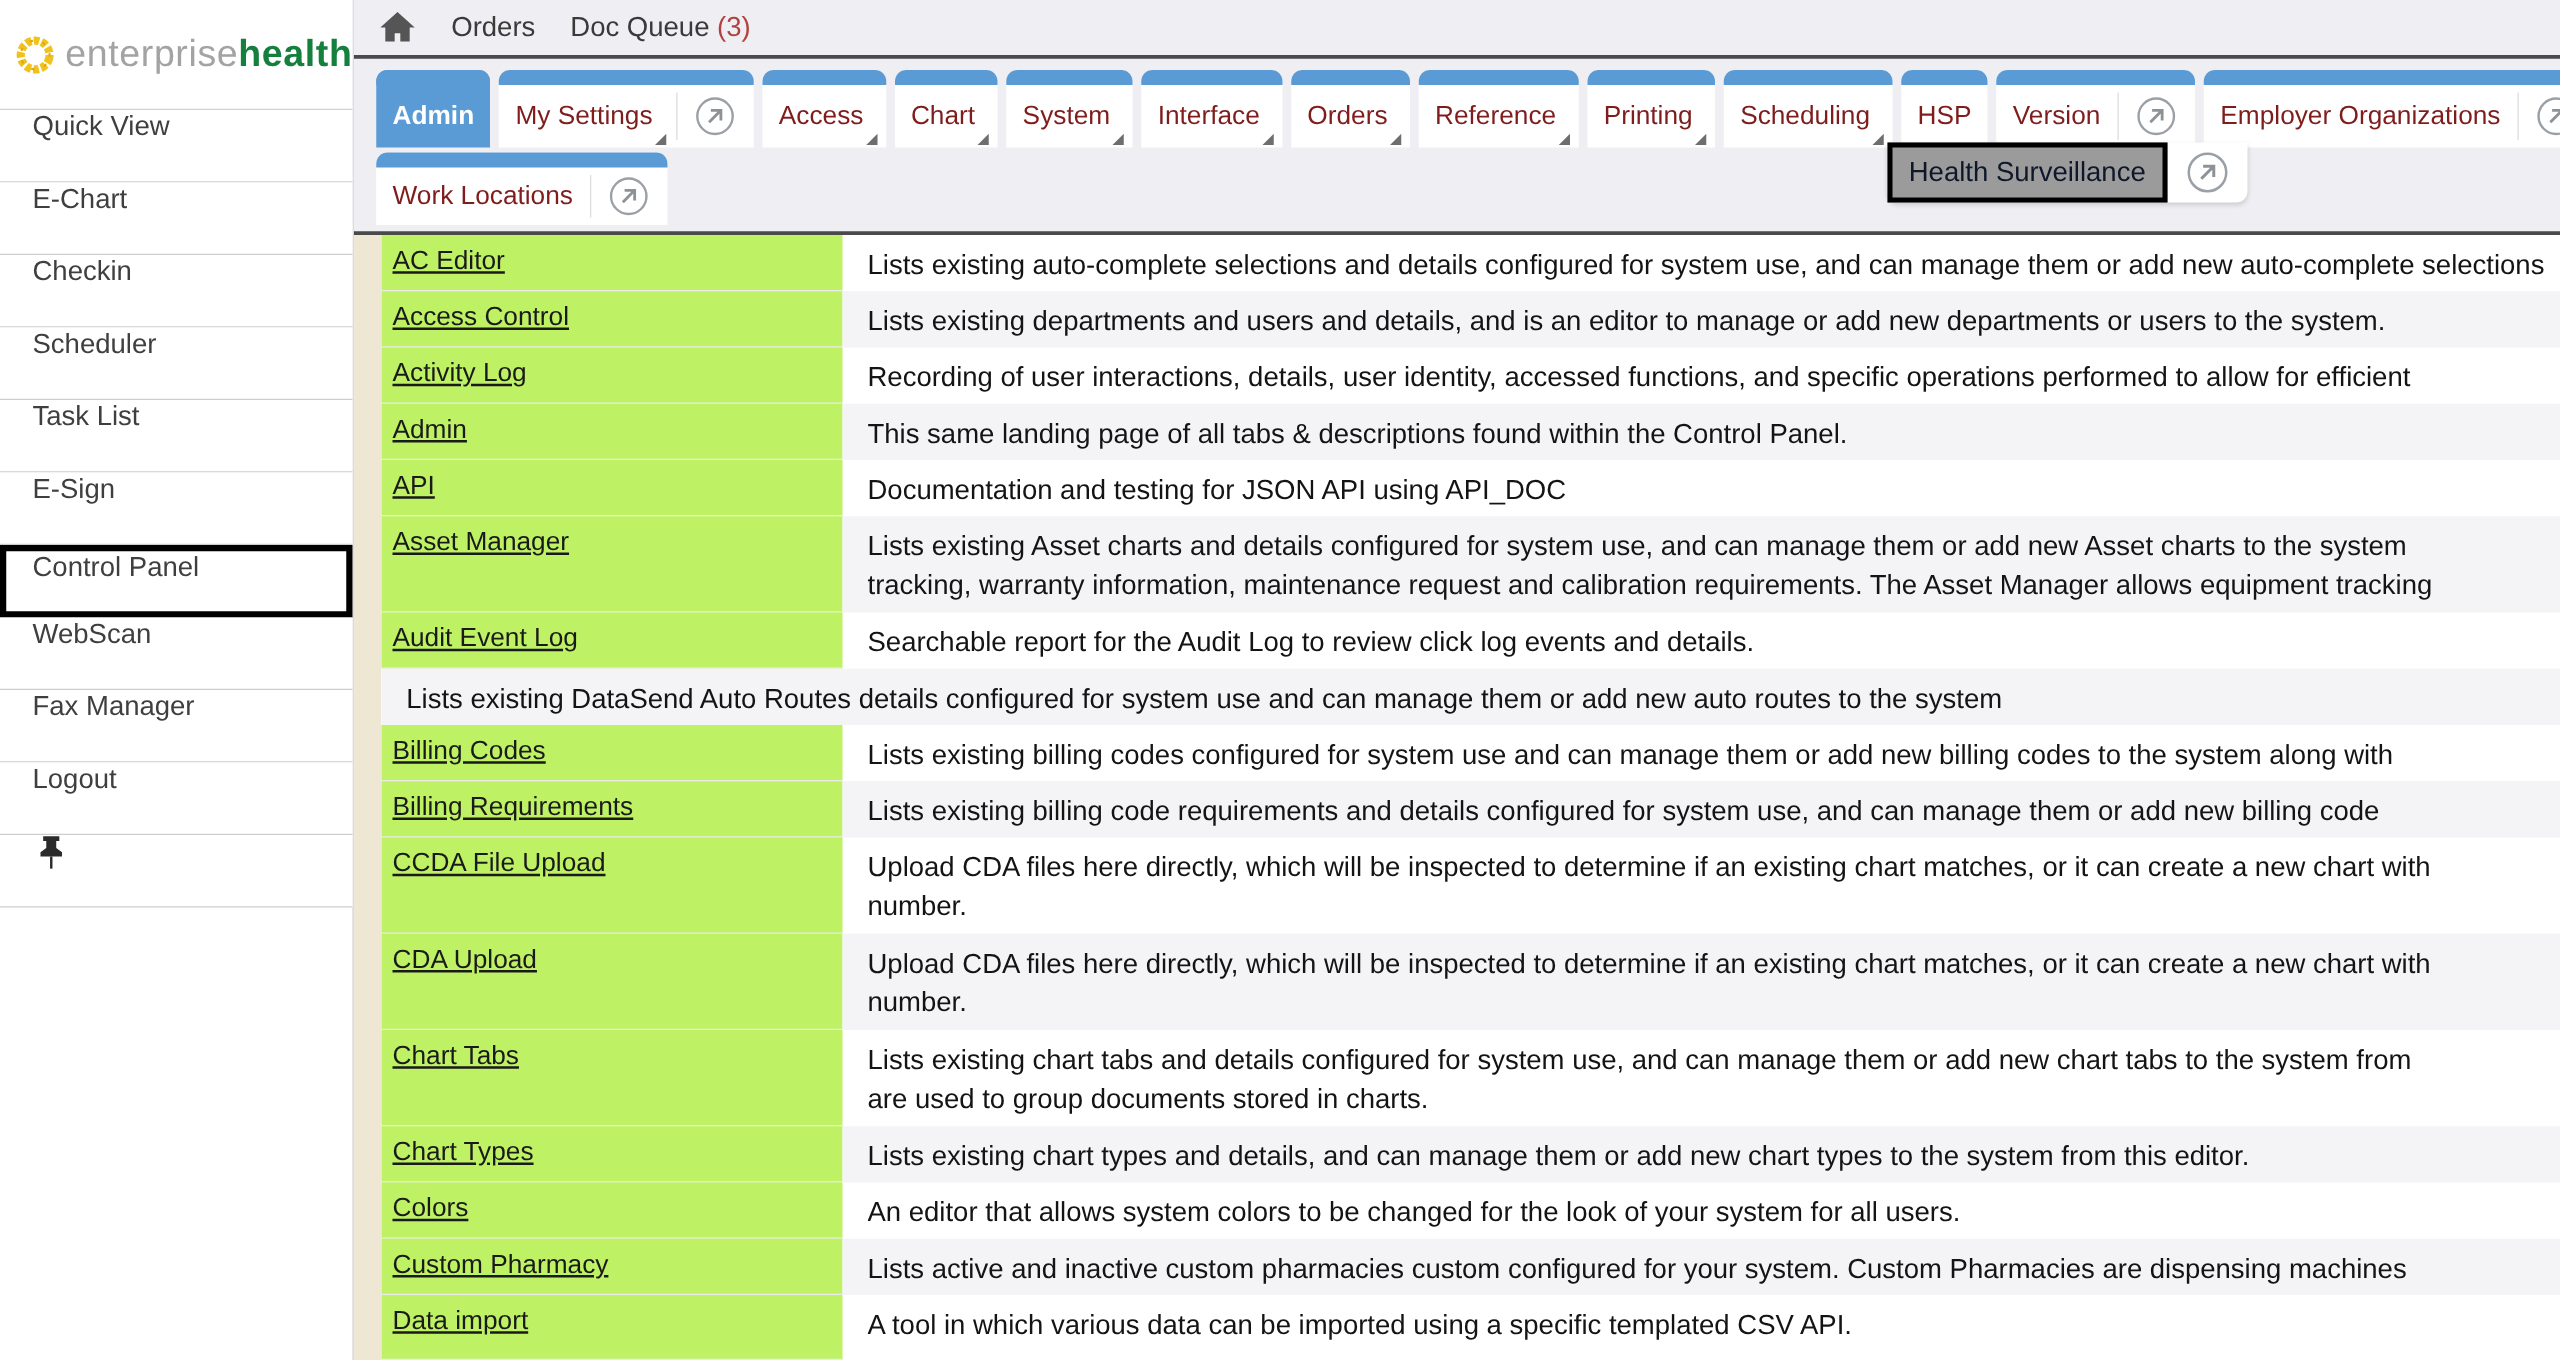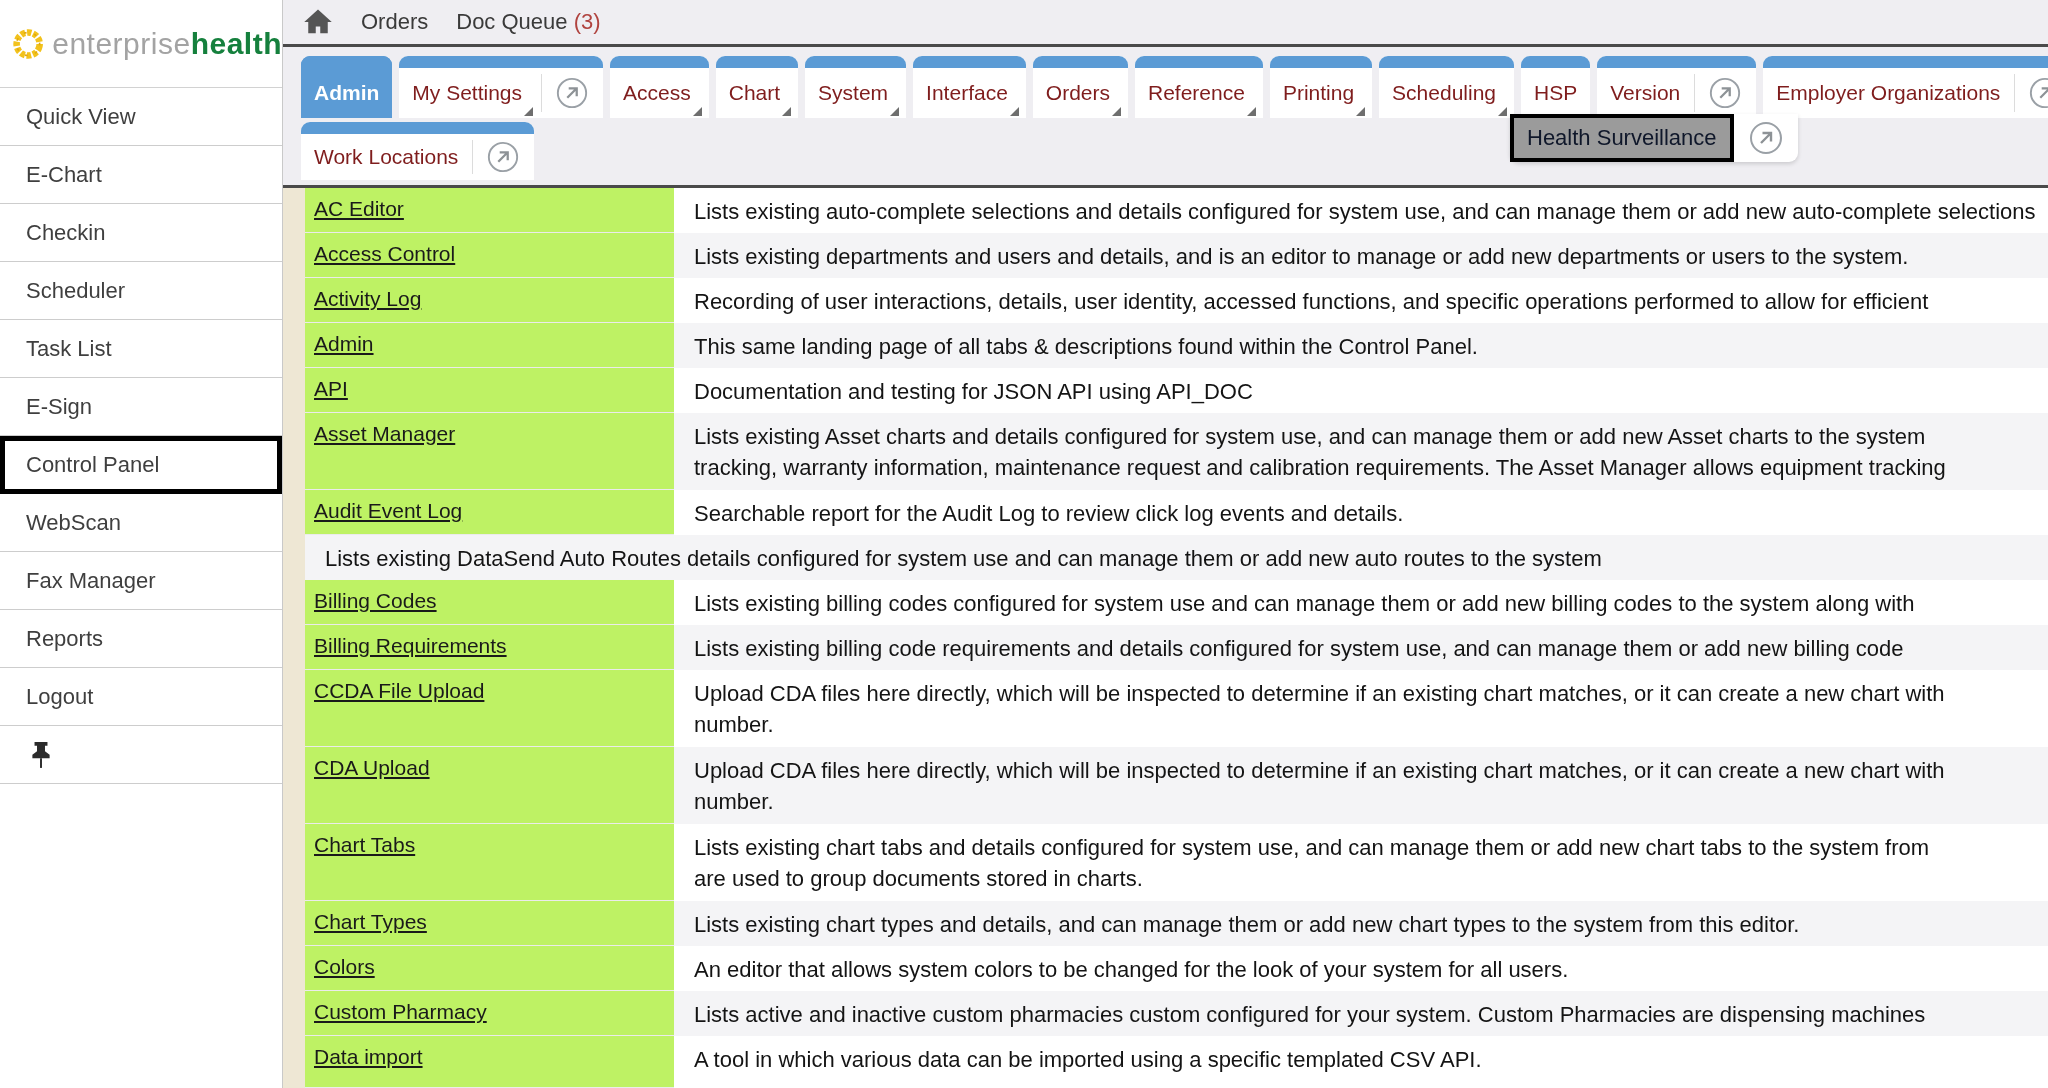--- a/index.html
+++ b/index.html
@@ -4,21 +4,21 @@
 <style>
   html,body{margin:0;padding:0;background:#fff;}
   .app{width:2048px;height:1088px;display:flex;overflow:hidden;font-family:"Liberation Sans",sans-serif;}
 
   
   .sidebar{width:283px;min-width:283px;height:1088px;background:#fff;border-right:1px solid #c9c9c9;box-sizing:border-box;}
   .logo-box{height:88px;border-bottom:1px solid #d2d2d2;display:flex;align-items:center;padding-left:10px;box-sizing:border-box;background:#fff;}
   .logo-text{font-size:30px;letter-spacing:.5px;margin-left:6px;}
   .logo-light{color:#a3a3a3;}
   .logo-bold{color:#15803d;font-weight:bold;}
-  .menu-item{height:58px;box-sizing:border-box;border-bottom:1px solid #cdcdcd;display:flex;align-items:center;padding-left:26px;font-size:22px;color:#3f3f3f;background:#fff;cursor:pointer;}
+  .menu-item{height:58px;box-sizing:border-box;border-bottom:1px solid #cdcdcd;display:flex;padding-left:26px;font-size:22px;color:#3f3f3f;background:#fff;cursor:pointer;}
   .menu-item.highlighted{border:5px solid #000;padding-left:21px;}
   .pin-row svg{margin-left:2px;}
 
   
   .main{position:relative;flex:1;background:#efeef2;height:1088px;overflow:hidden;display:flex;flex-direction:column;}
   .topbar{height:44px;min-height:44px;display:flex;align-items:center;gap:28px;padding-left:20px;border-bottom:3px solid #4a4a4a;font-size:22px;color:#3a3a3a;background:#efeef2;}
   .crumb{cursor:pointer;}
   .count-red{color:#b0433f;}
 
   
@@ -87,23 +87,20 @@
     <div class="menu-item highlighted">
         <span>Control Panel</span>
       </div>
     <div class="menu-item">
         <span>WebScan</span>
       </div>
     <div class="menu-item">
         <span>Fax Manager</span>
       </div>
     <div class="menu-item">
-        <span>Reports</span>
-      </div>
-    <div class="menu-item">
         <span>Logout</span>
       </div>
     <div class="menu-item pin-row">
       <svg width="26" height="28" viewBox="0 0 24 26">
         <path d="M6 1h12v3.4h-2.3v5.2l4.3 3.2v3.2H4v-3.2l4.3-3.2V4.4H6z" fill="#2b2b2b"></path>
         <rect x="11.1" y="16" width="1.8" height="9" fill="#2b2b2b"></rect>
       </svg>
     </div>
   </div>
 

